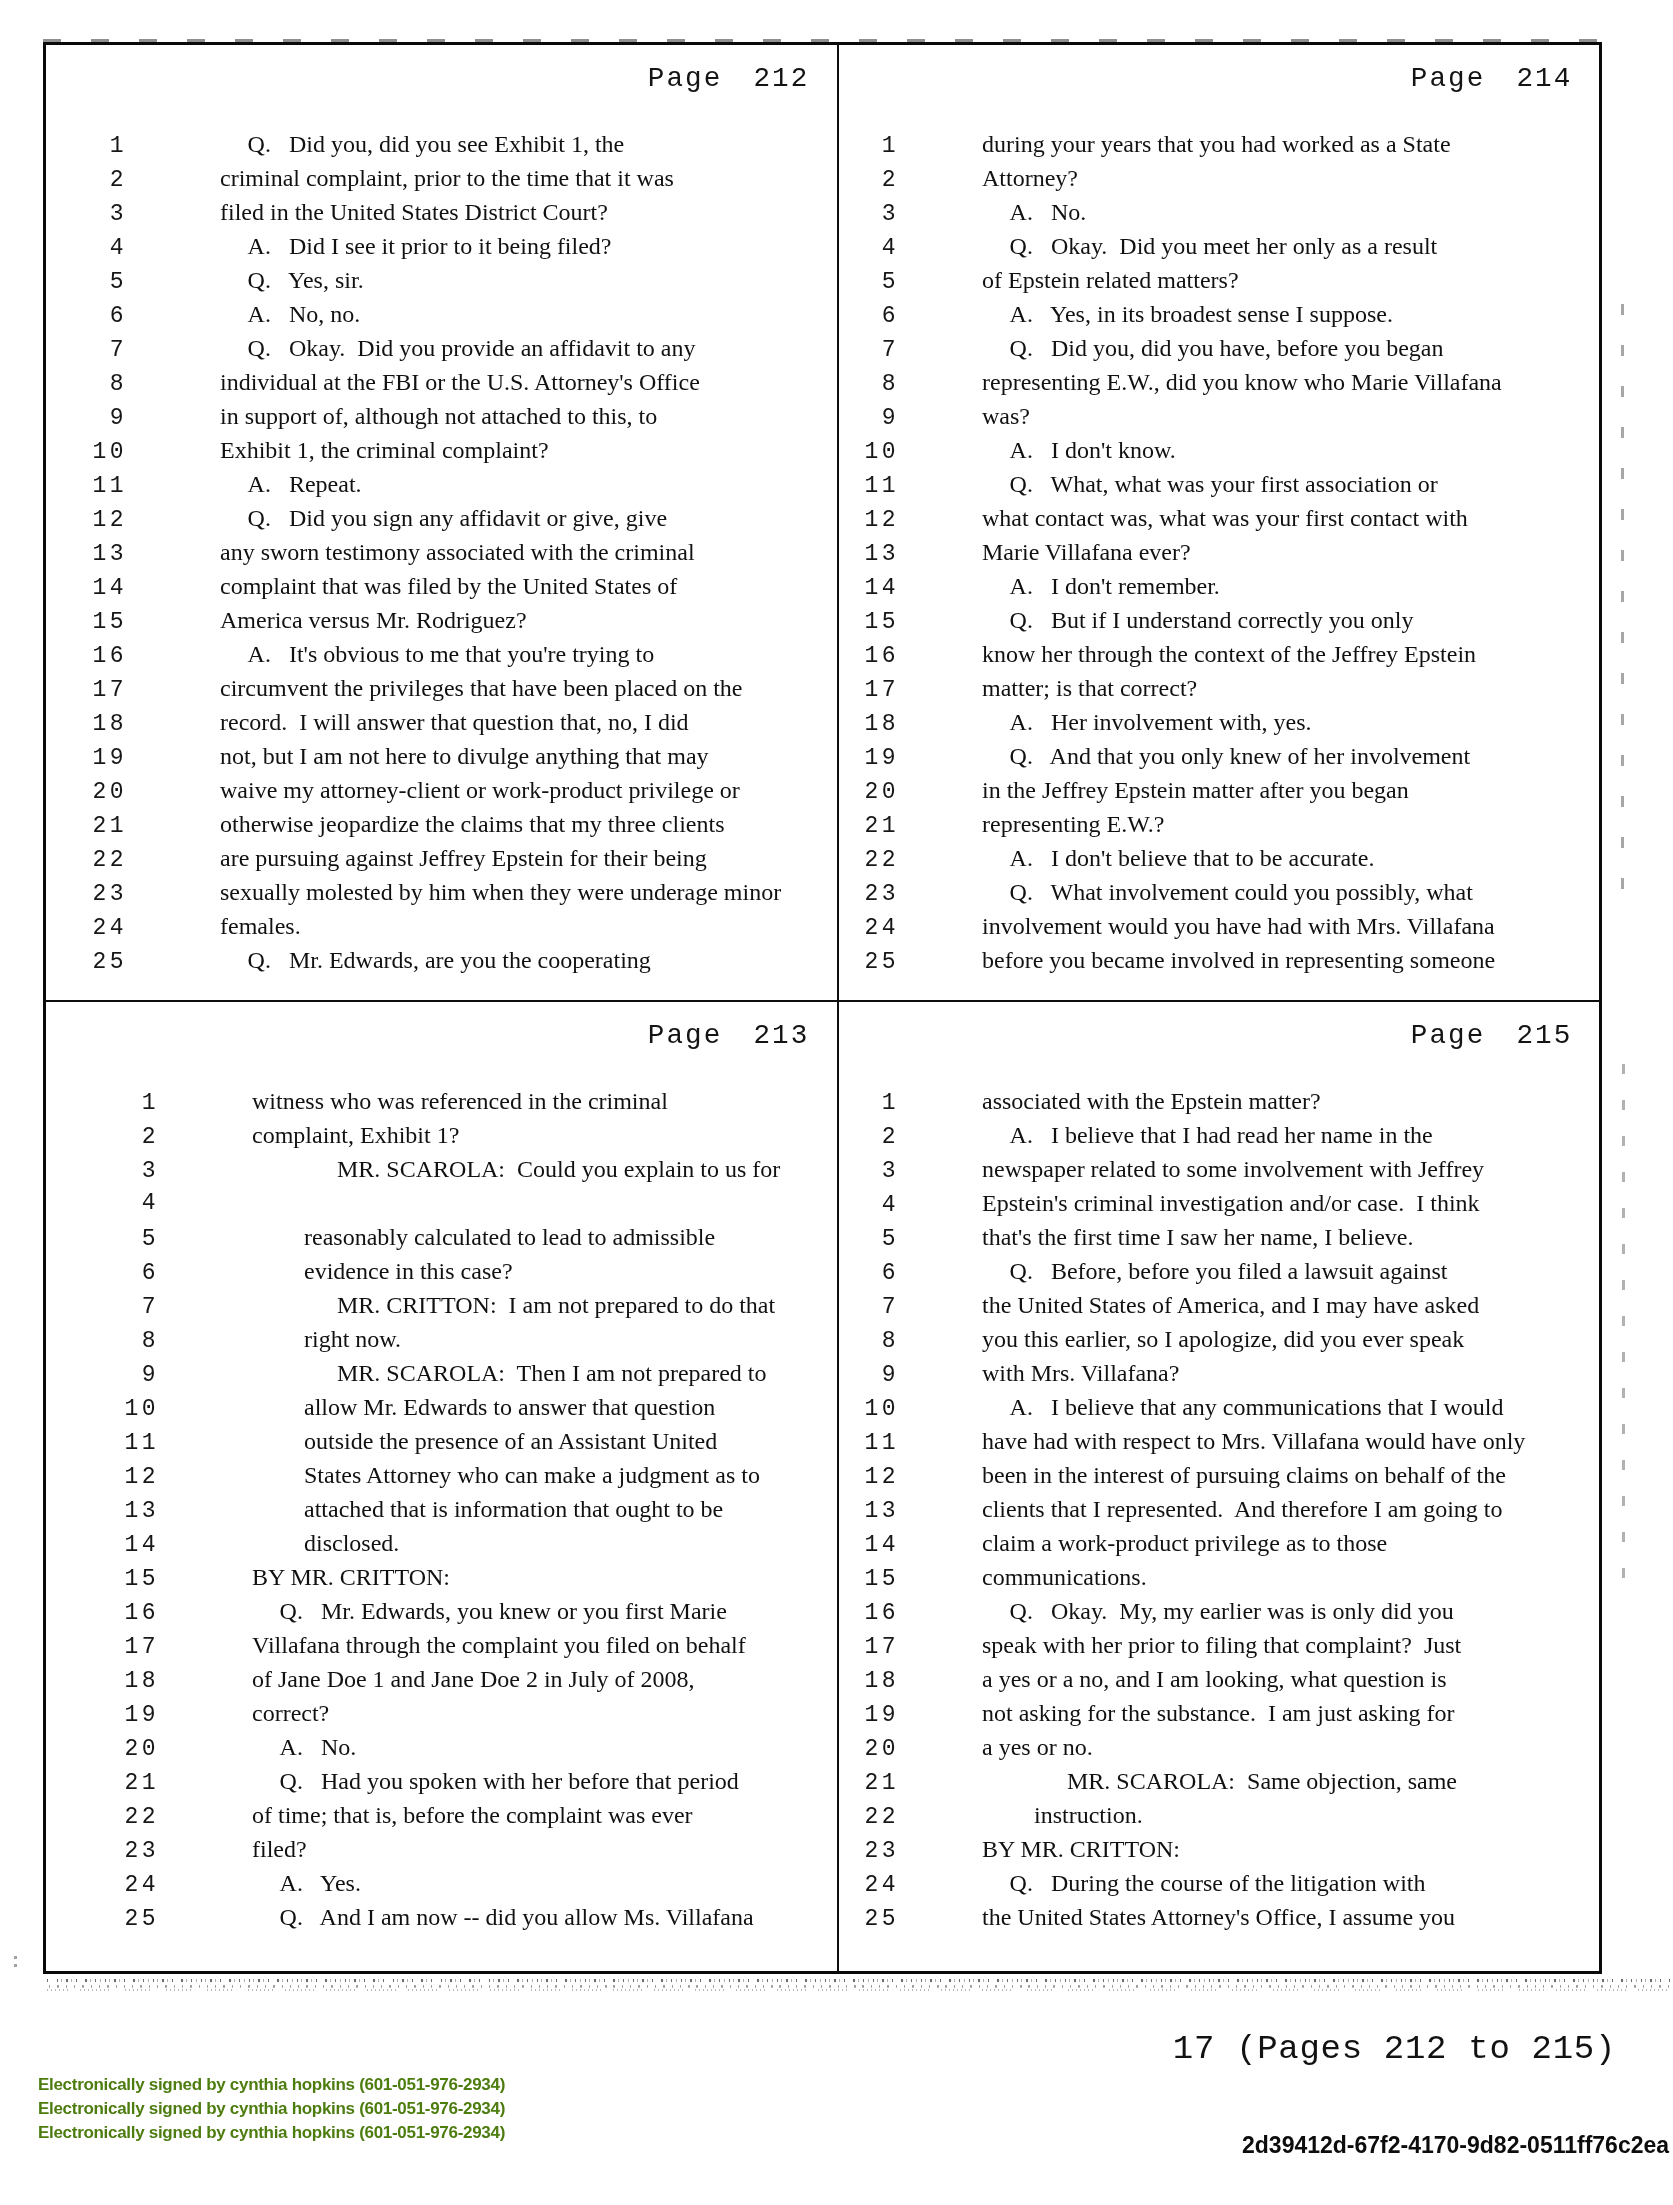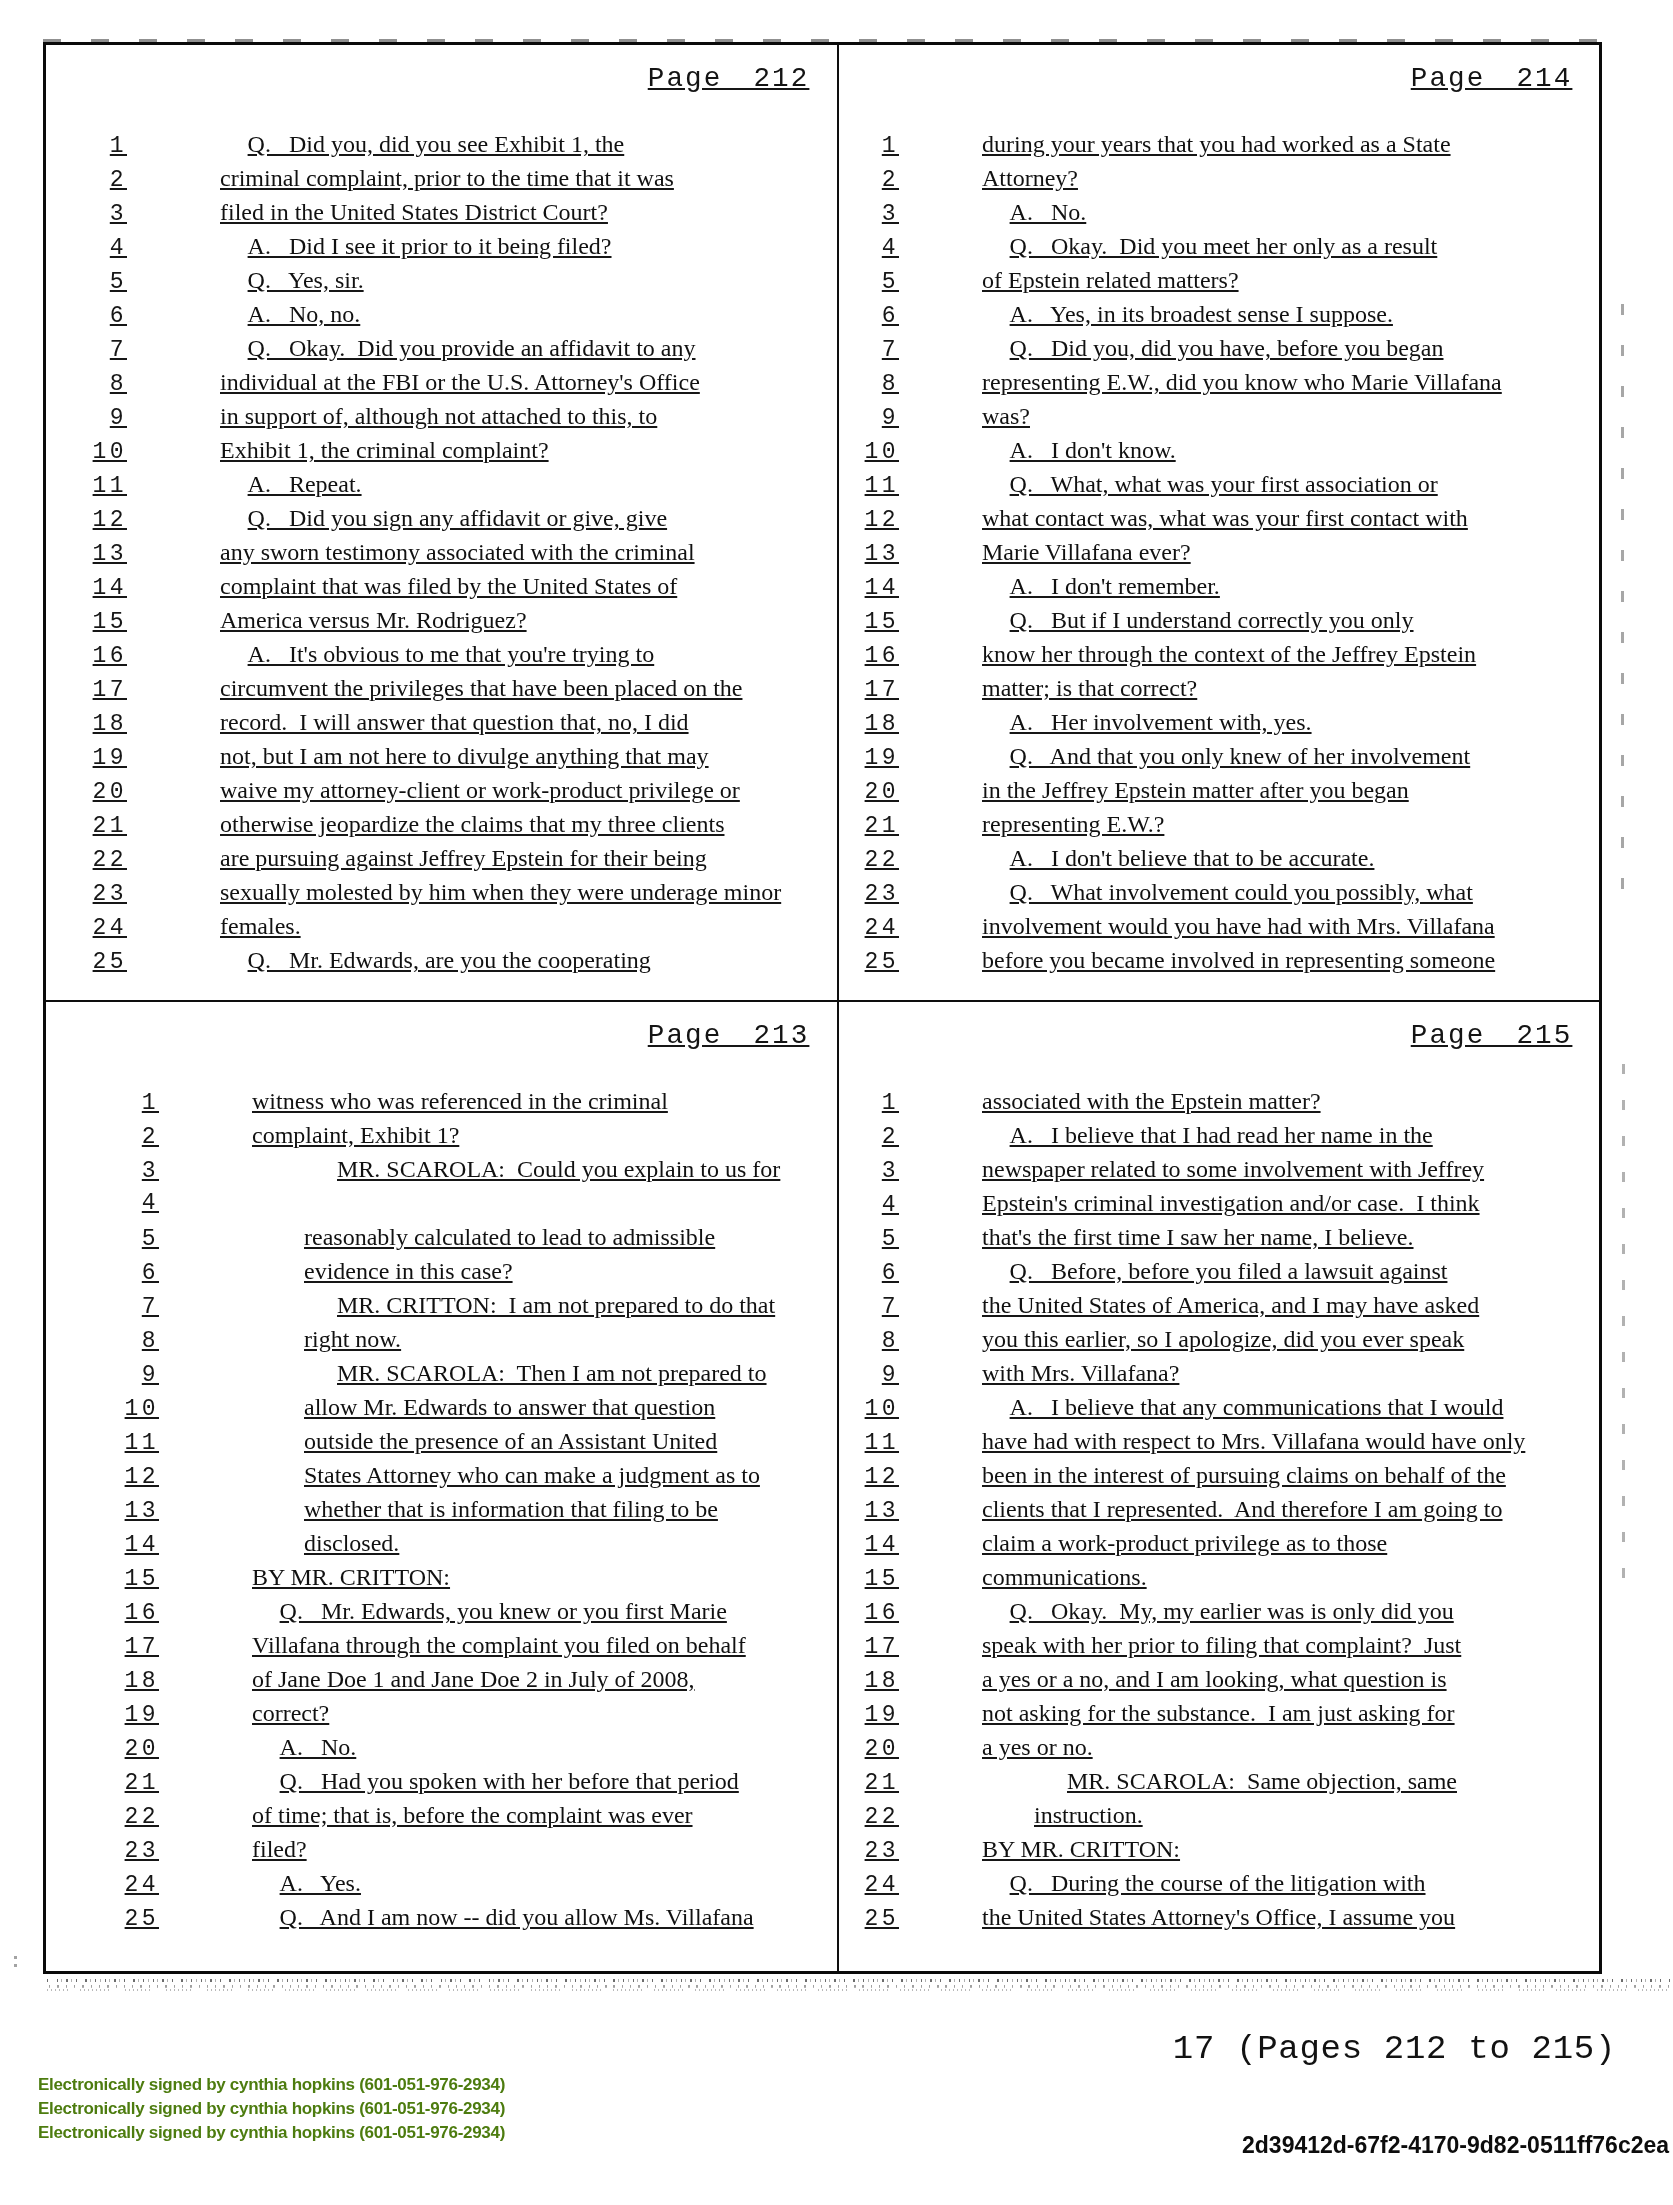--- a/index.html
+++ b/index.html
@@ -11,21 +11,21 @@
   .sheet{position:absolute;inset:0;}
   
   .frame{
     position:absolute;left:43px;top:42px;width:1553px;height:1926px;
     border:3.4px solid #0a0a0a;
     display:grid;
     grid-template-columns:793px 761px;
     grid-template-rows:957px 969px;
     background:#fff;
   }
-  .quad{overflow:hidden;position:relative;text-decoration:underline;}
+  .quad{overflow:hidden;position:relative;}
   .q-tl{border-right:2.8px solid #0e0e0e;border-bottom:2.8px solid #0e0e0e;}
   .q-tr{border-bottom:2.8px solid #0e0e0e;}
   .q-bl{border-right:2.8px solid #0e0e0e;padding-left:32px;}
   .quad-header{
     padding:18px 27.6px 0 0;height:32px;text-align:right;
     font-family:"Liberation Mono","DejaVu Sans Mono",monospace;
     font-size:27.6px;line-height:32px;letter-spacing:2.1px;word-spacing:12.4px;
     color:#141414;
   }
   .lines{margin-top:32px;}
@@ -166,21 +166,21 @@
           <div class="line"><span class="ln">3</span><span class="lt i3">MR. SCAROLA:  Could you explain to us for</span></div>
           <div class="line"><span class="ln">4</span></div>
           <div class="line"><span class="ln">5</span><span class="lt i2">reasonably calculated to lead to admissible</span></div>
           <div class="line"><span class="ln">6</span><span class="lt i2">evidence in this case?</span></div>
           <div class="line"><span class="ln">7</span><span class="lt i3">MR. CRITTON:  I am not prepared to do that</span></div>
           <div class="line"><span class="ln">8</span><span class="lt i2">right now.</span></div>
           <div class="line"><span class="ln">9</span><span class="lt i3">MR. SCAROLA:  Then I am not prepared to</span></div>
           <div class="line"><span class="ln">10</span><span class="lt i2">allow Mr. Edwards to answer that question</span></div>
           <div class="line"><span class="ln">11</span><span class="lt i2">outside the presence of an Assistant United</span></div>
           <div class="line"><span class="ln">12</span><span class="lt i2">States Attorney who can make a judgment as to</span></div>
-          <div class="line"><span class="ln">13</span><span class="lt i2">whether that is information that filing to be</span></div>
+          <div class="line"><span class="ln">13</span><span class="lt i2">attached that is information that ought to be</span></div>
           <div class="line"><span class="ln">14</span><span class="lt i2">disclosed.</span></div>
           <div class="line"><span class="ln">15</span><span class="lt i0">BY MR. CRITTON:</span></div>
           <div class="line"><span class="ln">16</span><span class="lt i1">Q.   Mr. Edwards, you knew or you first Marie</span></div>
           <div class="line"><span class="ln">17</span><span class="lt i0">Villafana through the complaint you filed on behalf</span></div>
           <div class="line"><span class="ln">18</span><span class="lt i0">of Jane Doe 1 and Jane Doe 2 in July of 2008,</span></div>
           <div class="line"><span class="ln">19</span><span class="lt i0">correct?</span></div>
           <div class="line"><span class="ln">20</span><span class="lt i1">A.   No.</span></div>
           <div class="line"><span class="ln">21</span><span class="lt i1">Q.   Had you spoken with her before that period</span></div>
           <div class="line"><span class="ln">22</span><span class="lt i0">of time; that is, before the complaint was ever</span></div>
           <div class="line"><span class="ln">23</span><span class="lt i0">filed?</span></div>

